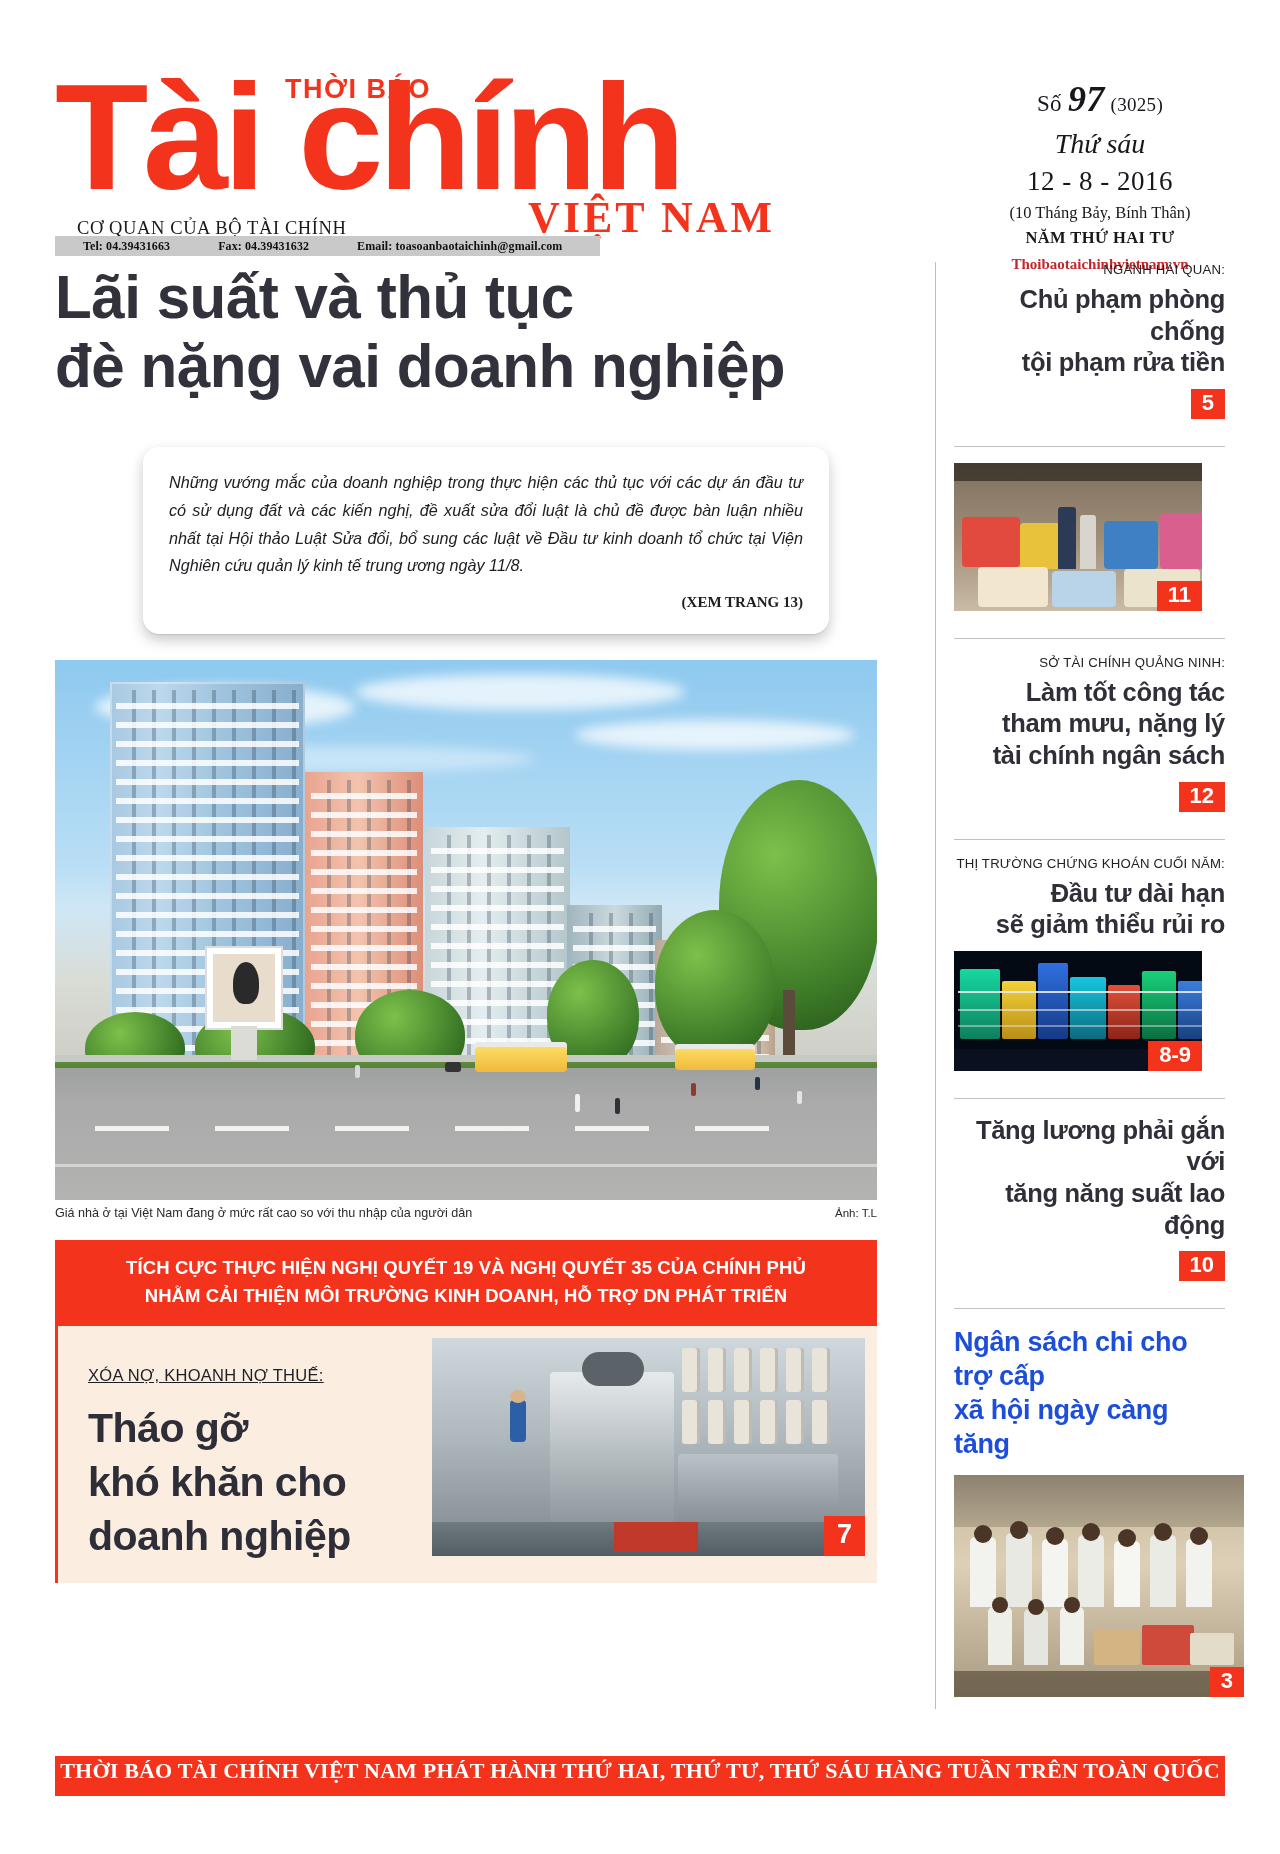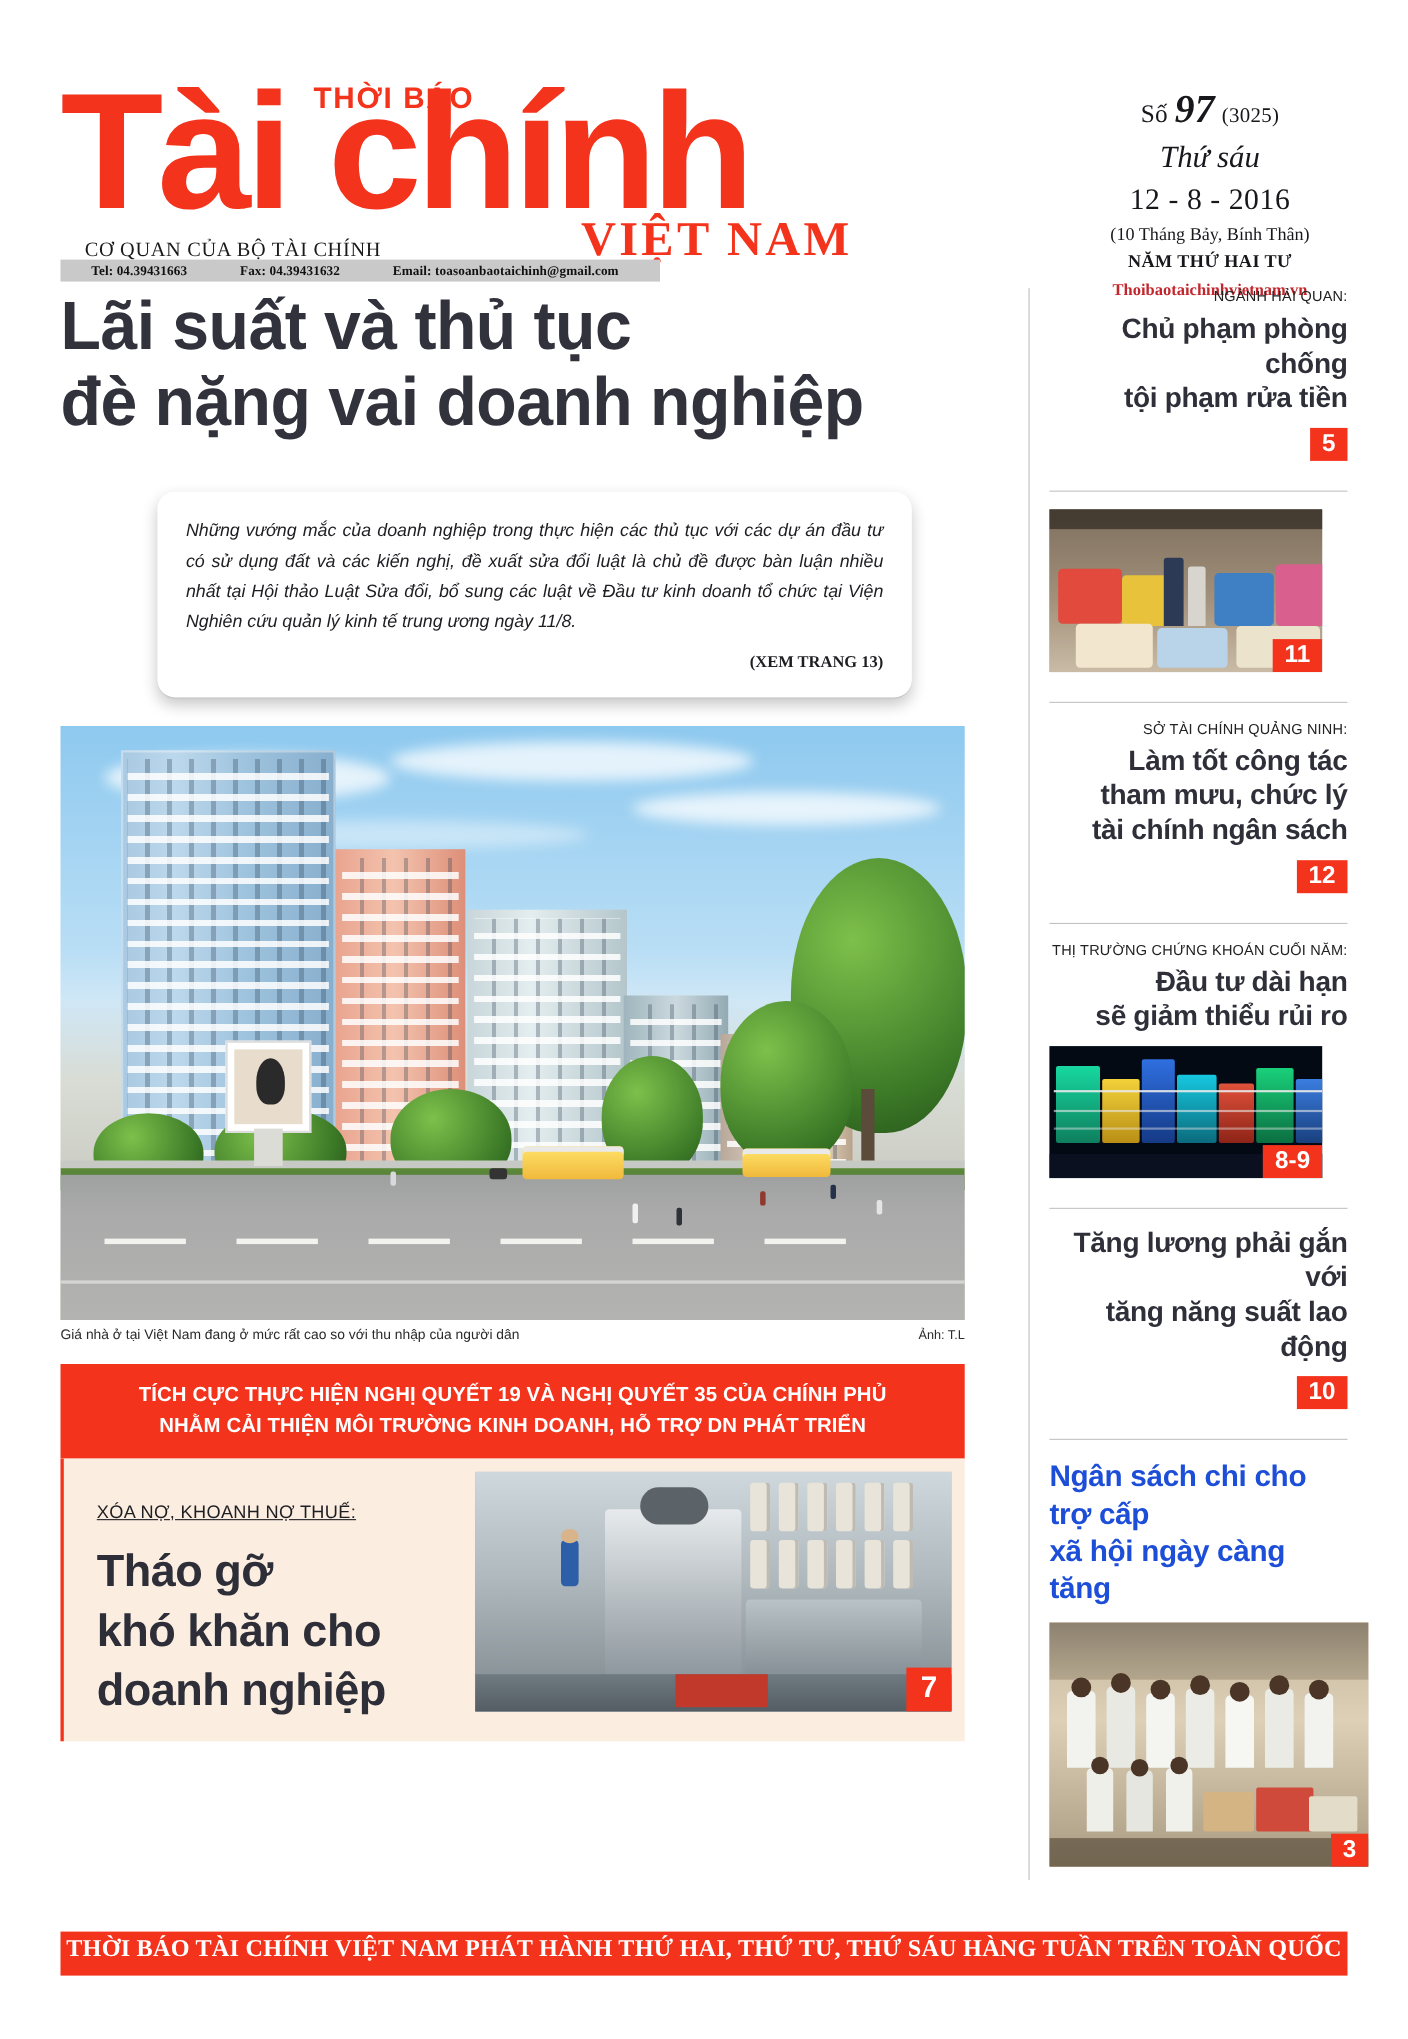--- a/index.html
+++ b/index.html
@@ -479,21 +479,21 @@
             <div style="position:absolute;left:0;top:0;width:272px;height:18px;background:rgba(20,16,12,.55);"></div>
             <div class="sp-badge">11</div>
           </div>
         </div>
         <div class="side-rule"></div>
 
         <div class="side-item">
           <div class="side-kicker">SỞ TÀI CHÍNH QUẢNG NINH:</div>
           <div class="side-title">
             <div>Làm tốt công tác</div>
-            <div>tham mưu, chức lý</div>
+            <div>tham mưu, nặng lý</div>
             <div>tài chính ngân sách</div>
           </div>
           <div class="badge-row">
               <span class="side-badge">12</span>
             </div>
         </div>
         <div class="side-rule"></div>
 
         <div class="side-item">
           <div class="side-kicker">THỊ TRƯỜNG CHỨNG KHOÁN CUỐI NĂM:</div>

